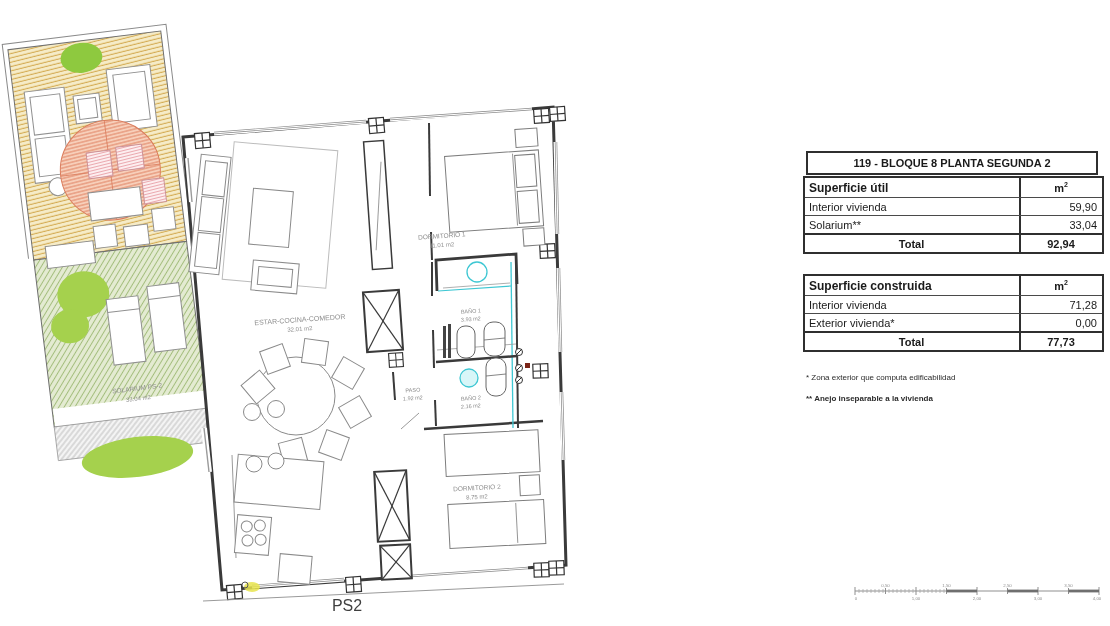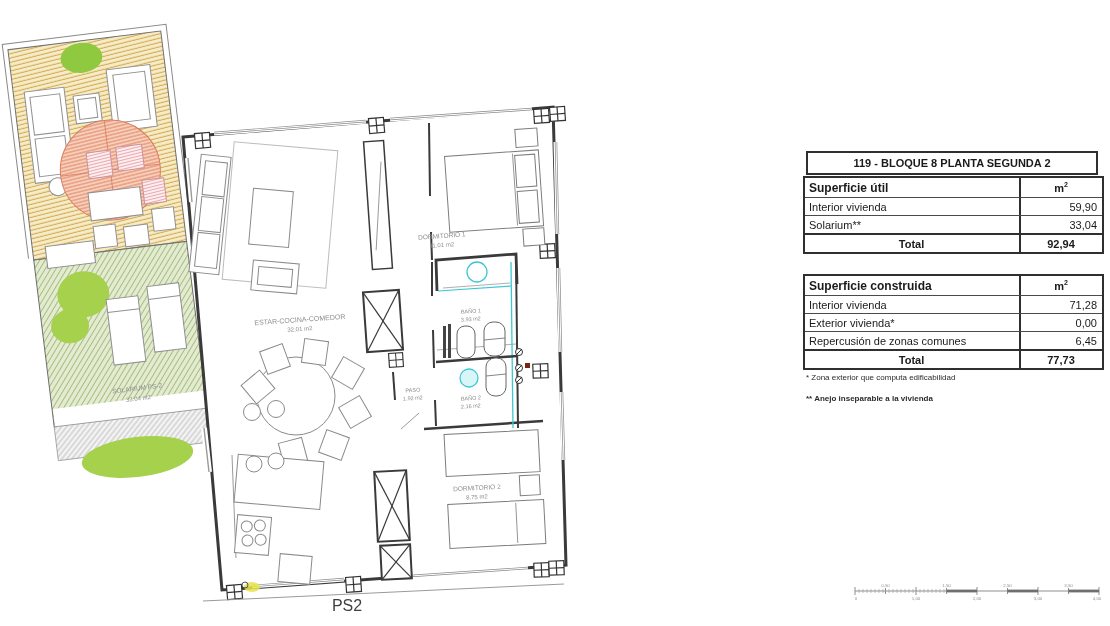--- a/index.html
+++ b/index.html
@@ -377,24 +377,20 @@
     <div class="cell-r"><span>m</span><sup>2</sup></div>
   </div>
   <div class="row">
     <div class="cell-l">Interior vivienda</div>
     <div class="cell-r">71,28</div>
   </div>
   <div class="row">
     <div class="cell-l">Exterior vivienda*</div>
     <div class="cell-r">0,00</div>
   </div>
-  <div class="row">
-    <div class="cell-l">Repercusión de zonas comunes</div>
-    <div class="cell-r">6,45</div>
-  </div>
   <div class="row total">
     <div class="cell-l">Total</div>
     <div class="cell-r">77,73</div>
   </div>
 </div>
 
 <div class="footnote" style="top:373px;">* Zona exterior que computa edificabilidad</div>
 <div class="footnote" style="top:394px;font-weight:bold;">** Anejo inseparable a la vivienda</div>
 
 <svg style="position:absolute;left:853px;top:583px;" width="252" height="18" viewBox="0 0 252 18">

